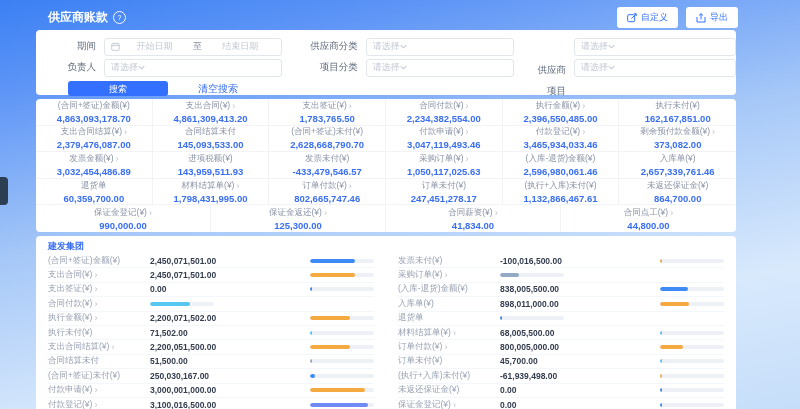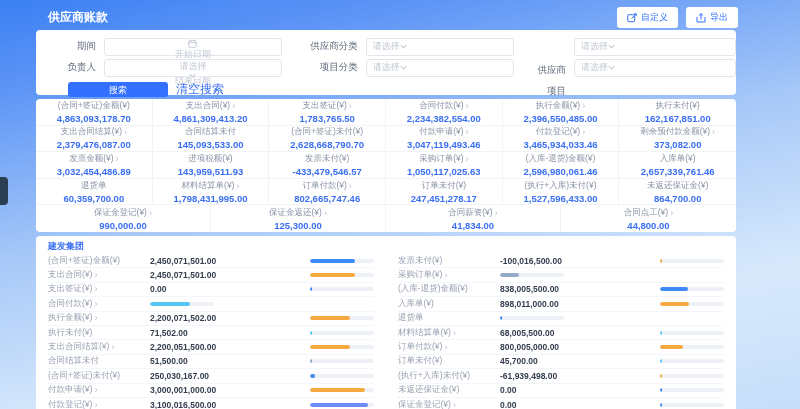--- a/index.html
+++ b/index.html
@@ -3,47 +3,47 @@
 <meta charset="utf-8">
 <style>
   html,body{margin:0;padding:0;}
   body{
     width:800px;height:409px;overflow:hidden;position:relative;
     font-family:"Liberation Sans",sans-serif;
     background:linear-gradient(168deg,#3b80f4 0%,#5e95f6 16%,#a6c8f8 45%,#d8e9fc 75%,#c6defa 100%);
   }
   
   .page-header{position:absolute;top:0;left:0;width:800px;height:30px;}
-  .title-wrap{position:absolute;left:48px;top:9px;display:flex;align-items:center;gap:5px;flex-direction:column;}
+  .title-wrap{position:absolute;left:48px;top:9px;display:flex;align-items:center;gap:5px;}
   .page-title{color:#fff;font-size:12px;font-weight:bold;}
   .help-icon{width:11px;height:11px;border:1px solid rgba(255,255,255,.95);border-radius:50%;
     color:#fff;font-size:7px;line-height:11px;text-align:center;display:inline-block;}
   .hdr-btns{position:absolute;right:62px;top:7px;display:flex;gap:8px;}
   .hdr-btn{display:flex;align-items:center;gap:4px;background:#fff;border:none;border-radius:3px;
     padding:4px 10px;color:#3370ff;font-size:9px;font-family:inherit;cursor:pointer;}
   .hdr-btn svg{display:block;}
   
   .panel{position:absolute;left:36px;width:700px;background:#fff;border-radius:4px;}
   
   .filter-panel{top:30px;height:65px;padding-top:6px;box-sizing:border-box;}
   .f-row{display:flex;align-items:center;height:21px;padding-left:16px;}
   .f-label{font-size:9.5px;color:#5f6b7d;text-align:right;flex:0 0 auto;}
   .lb1{width:44px;} .lb2{width:64px;margin-left:12px;} .lb3{width:40px;margin-left:12px;margin-top:48px;}
   .ctrl{height:18px;border:1px solid #e2e6ed;border-radius:3px;background:#fff;margin-left:8px;
     display:flex;align-items:center;box-sizing:border-box;padding:0 6px;}
-  .c1{width:180px;flex-direction:column;} .c2{width:150px;} .c3{width:164px;}
+  .c1{width:180px;} .c2{width:150px;} .c3{width:164px;}
   .ph{color:#c2c8d2;font-size:9px;}
   .date-range{justify-content:flex-start;gap:0;}
   .date-range .seg{flex:1;text-align:center;color:#c2c8d2;font-size:9px;}
   .date-range .to{color:#8b94a5;font-size:9px;flex:0 0 auto;padding:0 4px;}
   .select{justify-content:flex-start;}
   .f-actions{display:flex;align-items:center;margin-top:3px;padding-left:32px;}
   .search-btn{width:100px;height:15px;background:#3370ff;color:#fff;border:none;border-radius:3px;
     font-size:9px;font-family:inherit;cursor:pointer;line-height:15px;}
-  .clear-link{margin-left:8px;color:#3a6ff2;font-size:12px;text-decoration:none;cursor:pointer;}
+  .clear-link{margin-left:30px;color:#3a6ff2;font-size:10px;text-decoration:none;cursor:pointer;}
   
   .cards-panel{top:99px;height:133px;overflow:hidden;}
   #cards-grid{display:grid;width:100%;height:100%;grid-template-columns:repeat(12,1fr);
     grid-template-rows:repeat(5,1fr);}
   .card{grid-column:span 2;border-right:1px solid #f1f3f7;border-bottom:1px solid #f1f3f7;
     display:flex;flex-direction:column;align-items:center;justify-content:center;gap:1px;cursor:default;}
   .card.wide{grid-column:span 3;}
   .card.last-col{border-right:none;} .card.last-row{border-bottom:none;}
   .card-label{font-size:8.5px;color:#8a93a6;display:flex;align-items:center;gap:2px;white-space:nowrap;}
   .chev{color:#b6bdc9;font-size:9px;line-height:8px;}
@@ -303,21 +303,21 @@
       <div class="card">
         <div class="card-label">
           <span>订单未付(¥)</span>
         </div>
         <div class="card-value">247,451,278.17</div>
       </div>
       <div class="card">
         <div class="card-label">
           <span>(执行+入库)未付(¥)</span>
         </div>
-        <div class="card-value">1,527,596,433.00</div>
+        <div class="card-value">1,132,866,467.61</div>
       </div>
       <div class="card last-col">
         <div class="card-label">
           <span>未返还保证金(¥)</span>
         </div>
         <div class="card-value">864,700.00</div>
       </div>
       <div class="card wide last-row">
         <div class="card-label">
           <span>保证金登记(¥)</span>

